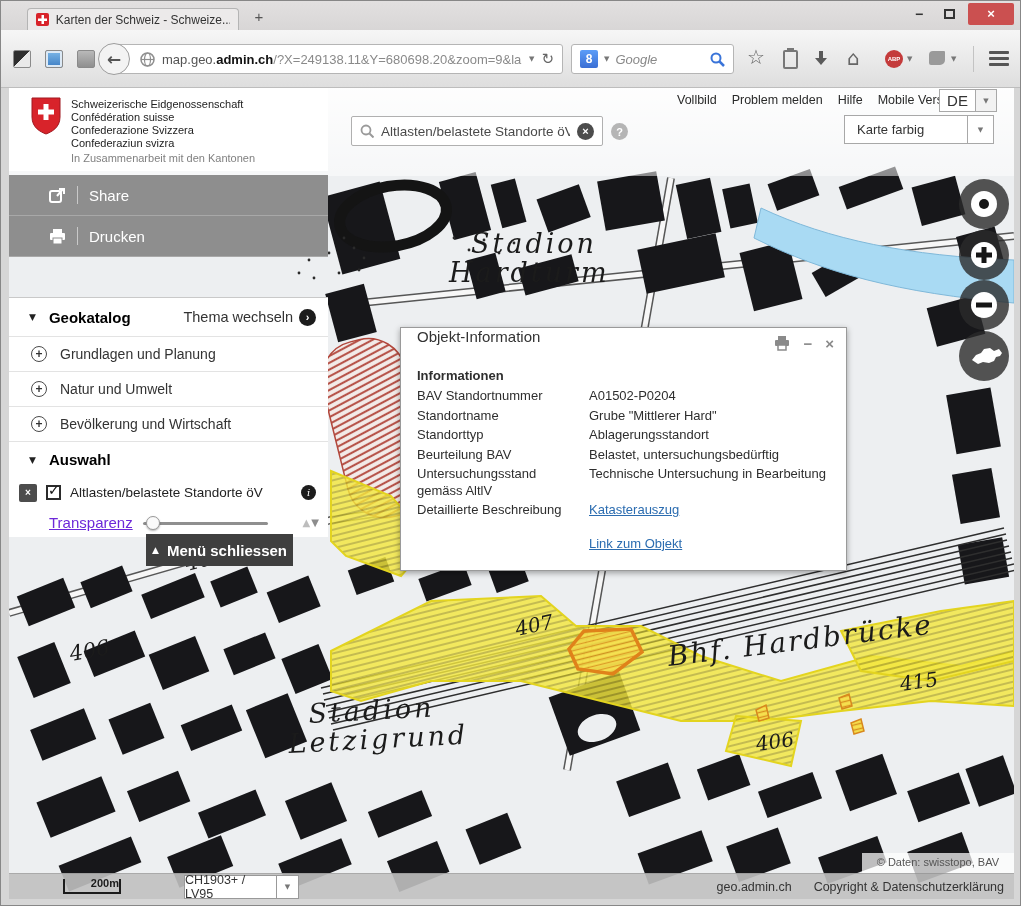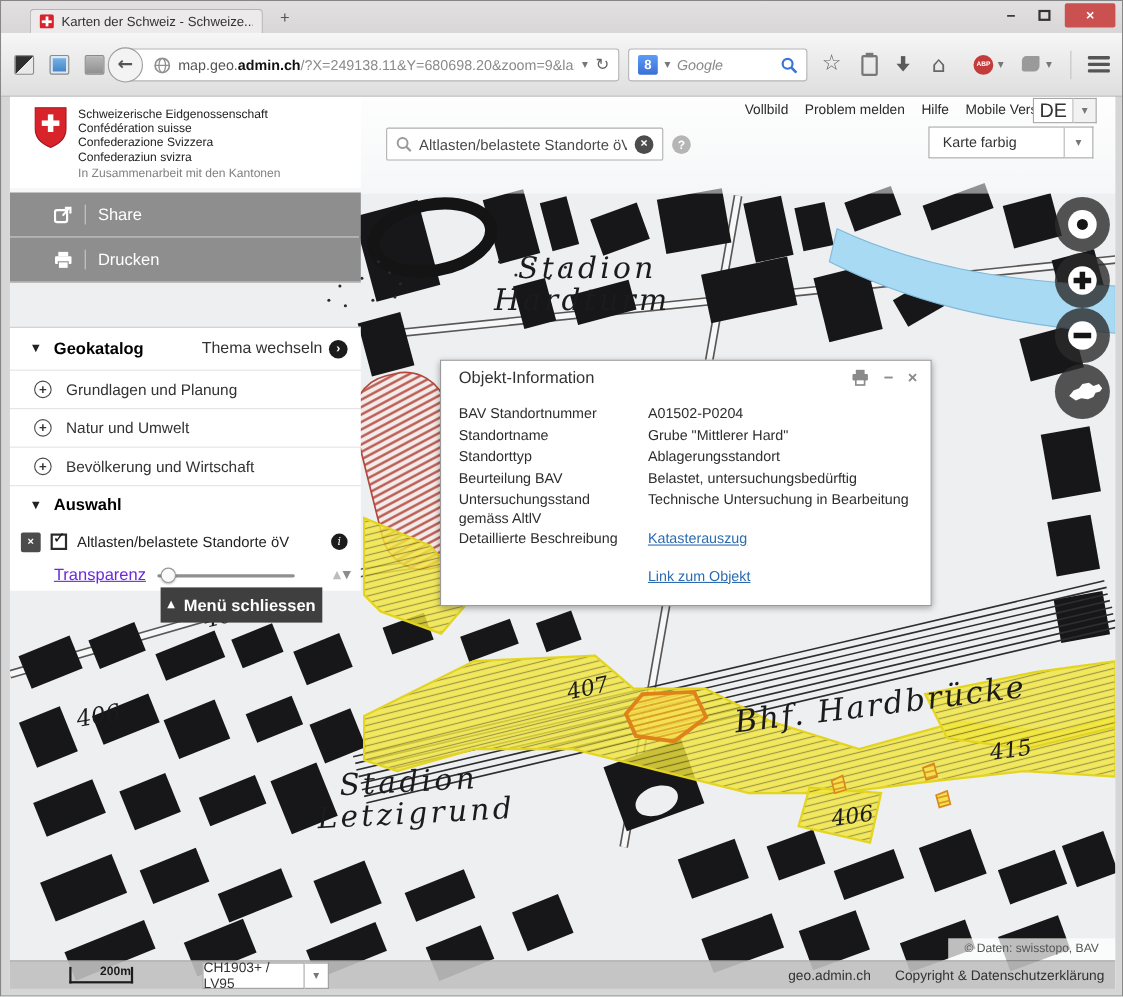--- a/index.html
+++ b/index.html
@@ -69,21 +69,21 @@
   .logo-panel { position:absolute; left:0; top:0; width:319px; height:83px; background:#fff; }
   .shield { position:absolute; left:22px; top:9px; }
   .org { position:absolute; left:62px; top:10px; font-size:11px; line-height:13px; color:#222; }
   .coop { position:absolute; left:62px; top:64px; font-size:11px; color:#808080; }
   .header-links { position:absolute; left:668px; top:5px; display:flex; gap:15px; font-size:12.5px; color:#2a2a2a; }
   .header-links span { cursor:pointer; }
   .boxsel { display:flex; height:100%; }
   .boxsel .val { background:#fff; border:1px solid #a8a8a8; display:flex; align-items:center; }
   .boxsel .arr { background:#f2f2f2; border:1px solid #a8a8a8; border-left:none; display:flex; align-items:center; justify-content:center; }
   .lang-select { position:absolute; left:930px; top:1px; height:23px; }
-  .lang-select .val { width:37px; justify-content:center; font-size:18px; color:#333; }
+  .lang-select .val { width:37px; justify-content:center; font-size:15px; color:#333; }
   .lang-select .arr { width:21px; }
   .style-select { position:absolute; left:835px; top:27px; height:29px; }
   .style-select .val { width:124px; padding-left:12px; font-size:13px; color:#333; }
   .style-select .arr { width:26px; background:#fff; }
   .search-box { position:absolute; left:342px; top:28px; width:252px; height:30px; background:#fff;
                 border:1px solid #b0b0b0; border-radius:2px; display:flex; align-items:center; padding:0 8px; gap:7px; }
   .search-value { flex:1; font-size:13.5px; color:#4a4a4a; white-space:nowrap; overflow:hidden; }
   .round-btn { border-radius:50%; color:#fff; display:flex; align-items:center; justify-content:center; }
   .search-clear { width:17px; height:17px; background:#4c4c4c; font-size:11px; font-weight:bold; }
   .help-btn { position:absolute; left:602px; top:35px; width:17px; height:17px; background:#b5b5b5;
@@ -125,21 +125,21 @@
   .layer-arrows { margin-right:8px; font-size:10px; letter-spacing:1px; font-family:"DejaVu Sans",sans-serif; }
   .arr-up { color:#bdbdbd; } .arr-down { color:#8d8d8d; }
   .menu-close-bar { position:absolute; left:137px; top:446px; width:147px; height:32px; background:#3f3f3f;
                     color:#fff; font-weight:bold; font-size:15px; display:flex; align-items:center;
                     justify-content:center; gap:8px; cursor:pointer; }
   .menu-close-bar .tri { color:#fff; }
 
   
   .popup { position:absolute; left:391px; top:239px; width:447px; background:#fff;
            border:1px solid #9a9a9a; box-shadow:0 2px 6px rgba(0,0,0,.35); }
-  .popup-header { height:30px; display:flex; align-items:center; padding:0 12px 0 16px; font-size:15px; color:#333; }
+  .popup-header { height:30px; display:flex; padding:0 12px 0 16px; font-size:15px; color:#333; }
   .popup-icons { display:flex; align-items:center; gap:13px; color:#8a8a8a; }
   .pmin,.pclose { font-size:15px; font-weight:bold; cursor:pointer; }
   .popup-sub { background:#e8e8e8; border-top:1px solid #d4d4d4; border-bottom:1px solid #dcdcdc;
                padding:8px 16px; font-size:13px; line-height:17px; }
   .popup-sub b { color:#1f1f1f; } .popup-sub span { color:#4a4a4a; }
   .popup-body { padding:10px 16px 18px; font-size:13px; color:#2e2e2e; }
   .info-title { font-weight:bold; margin-bottom:5px; }
   .info-grid { display:grid; grid-template-columns:158px 1fr; column-gap:14px; row-gap:3px; line-height:16.5px; }
   .link { color:#2b6cb0; text-decoration:underline; cursor:pointer; }
   .gap { margin-top:14px; }
@@ -509,20 +509,21 @@
           <svg width="16" height="15">
             <rect x="4" y="0" width="8" height="4" fill="#8a8a8a"></rect>
             <rect x="1" y="4" width="14" height="6" rx="1" fill="#8a8a8a"></rect>
             <rect x="4" y="9" width="8" height="5" fill="#fff" stroke="#8a8a8a" stroke-width="1.5"></rect>
           </svg>
           <span class="pmin">−</span>
           <span class="pclose">×</span>
         </span>
       </div>
       <div class="popup-body">
+        <div class="info-title">Informationen</div>
         <div class="info-grid">
           <div>BAV Standortnummer</div>
           <div>A01502-P0204</div>
           <div>Standortname</div>
           <div>Grube "Mittlerer Hard"</div>
           <div>Standorttyp</div>
           <div>Ablagerungsstandort</div>
           <div>Beurteilung BAV</div>
           <div>Belastet, untersuchungsbedürftig</div>
           <div>Untersuchungsstand gemäss AltlV</div>

